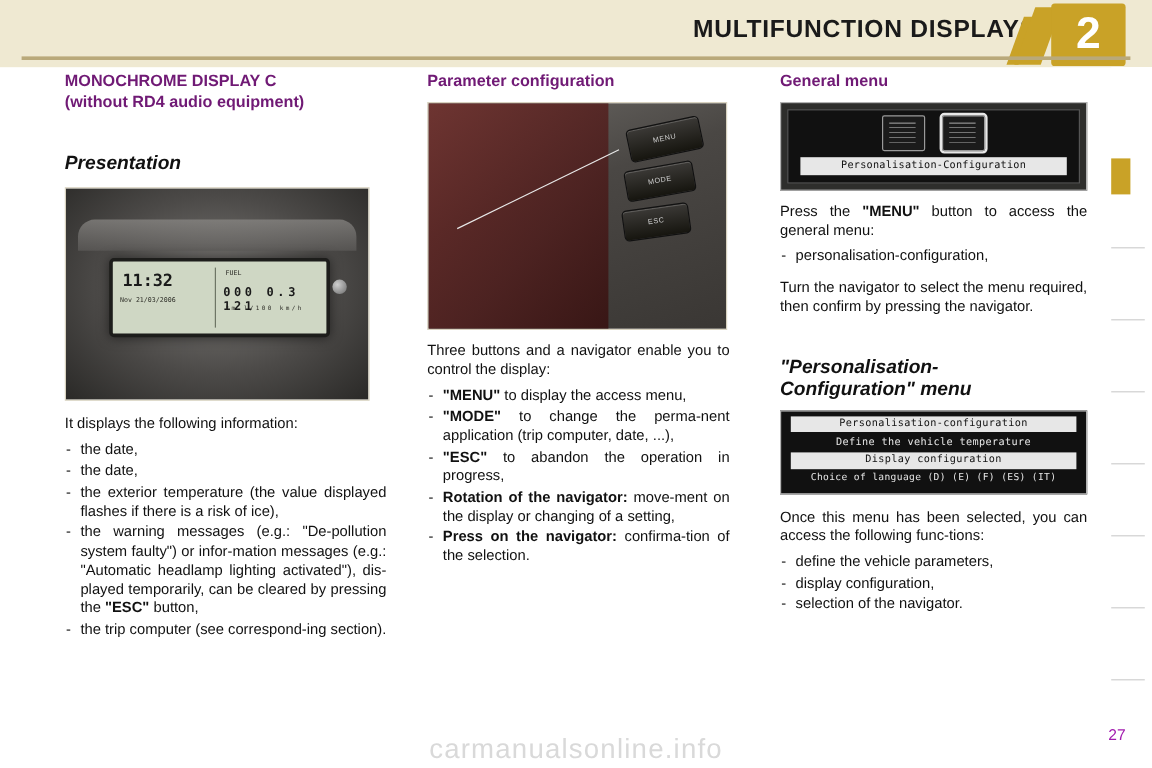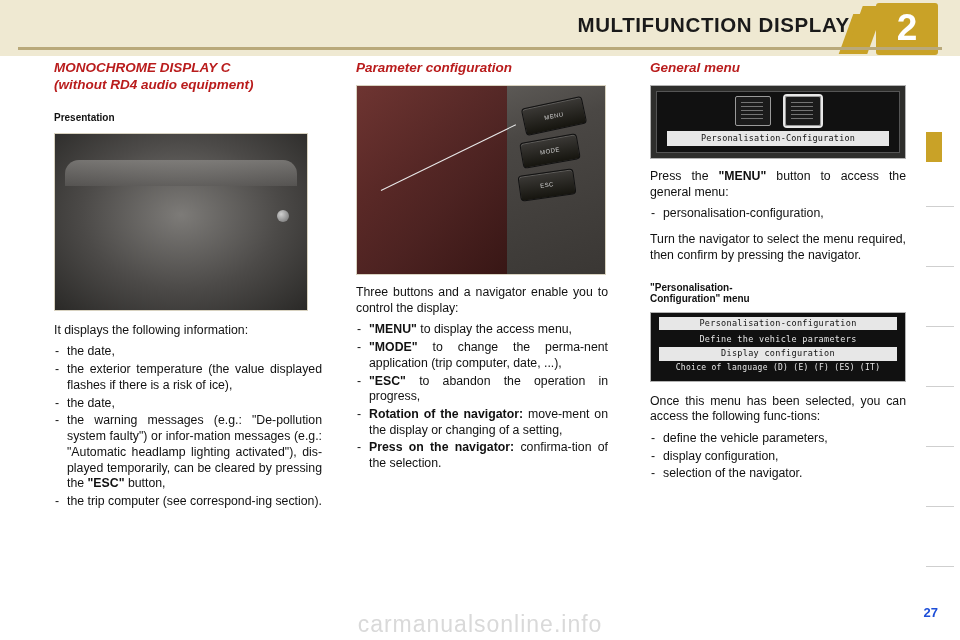--- a/index.html
+++ b/index.html
@@ -90,46 +90,46 @@
   .rail-line {
     position: absolute;
     right: 6px;
     width: 28px; height: 1px;
     background: #cfcfcf;
   }
   .page-num {
     position: absolute;
     right: 22px; bottom: 20px;
     font-size: 13px;
-    font-weight: bold;
-    color: #1d4ed8;
+    font-weight: normal;
+    color: #a21caf;
     text-align: center;
   }
   
   .col {
     position: absolute;
     top: 60px;
   }
   .col1 { left: 54px; width: 268px; }
   .col2 { left: 356px; width: 252px; }
   .col3 { left: 650px; width: 256px; }
 
   h2.sec {
     font-size: 13.5px;
     font-weight: bold;
-    color: #b91c1c;
+    color: #701a75;
     margin: 0 0 4px 0;
     line-height: 1.25;
-    font-style: italic;
   }
   h3.sub {
-    font-size: 10px;
+    font-size: 16px;
     font-weight: bold;
     color: #111;
-    margin: 18px 0 8px 0;
+    margin: 34px 0 8px 0;
+    font-style: italic;
   }
   p.body {
     font-size: 12.3px;
     line-height: 1.28;
     color: #111;
     margin: 0 0 6px 0;
     text-align: justify;
   }
   ul.dashlist {
     list-style: none;
@@ -399,29 +399,38 @@
   <div class="col col1">
     <h2 class="sec">
       <span>MONOCHROME DISPLAY C</span><br>
       <span>(without RD4 audio equipment)</span>
     </h2>
 
     <h3 class="sub">Presentation</h3>
 
     <div class="photo photo-dash">
       <div class="dash-hood"></div>
+      <div class="dash-screen">
+        <div class="dash-clock">11:32</div>
+        <div class="dash-sub">Nov 21/03/2006</div>
+        <div class="dash-right">
+          <div class="dash-r1">FUEL</div>
+          <div class="dash-r2">000   0.3   121</div>
+          <div class="dash-r3">km    l/100   km/h</div>
+        </div>
+      </div>
       <div class="dash-knob"></div>
     </div>
 
     <p class="body">It displays the following information:</p>
 
     <ul class="dashlist">
       <li>the date,</li>
+      <li>the date,</li>
       <li>the exterior temperature (the value displayed flashes if there is a risk of ice),</li>
-      <li>the date,</li>
       <li><span>the warning  messages  (e.g.:  "De-pollution  system  faulty")  or  infor-mation messages (e.g.: "Automatic headlamp  lighting  activated"),  dis-played  temporarily,  can  be  cleared by pressing the </span><span class="b">"ESC"</span><span> button,</span></li>
       <li>the trip computer (see correspond-ing section).</li>
     </ul>
   </div>
 
   <div class="col col2">
     <h2 class="sec">Parameter configuration</h2>
 
     <div class="photo photo-console">
       <div class="console-leather"></div>
@@ -469,21 +478,21 @@
 
     <p class="body" style="margin-top:10px;">Turn the navigator to select the menu required,  then  confirm  by  pressing the navigator.</p>
 
     <h3 class="sub">
       <span>"Personalisation-</span><br>
       <span>Configuration" menu</span>
     </h3>
 
     <div class="photo photo-perso">
       <div class="perso-line perso-title">Personalisation-configuration</div>
-      <div class="perso-line perso-l1">Define the vehicle parameters</div>
+      <div class="perso-line perso-l1">Define the vehicle temperature</div>
       <div class="perso-line perso-l2">Display configuration</div>
       <div class="perso-line perso-l3">Choice of language  (D) (E) (F) (ES) (IT)</div>
     </div>
 
     <p class="body">Once  this  menu  has  been  selected, you  can  access  the  following  func-tions:</p>
 
     <ul class="dashlist">
       <li>define the vehicle parameters,</li>
       <li>display configuration,</li>
       <li>selection of the navigator.</li>

